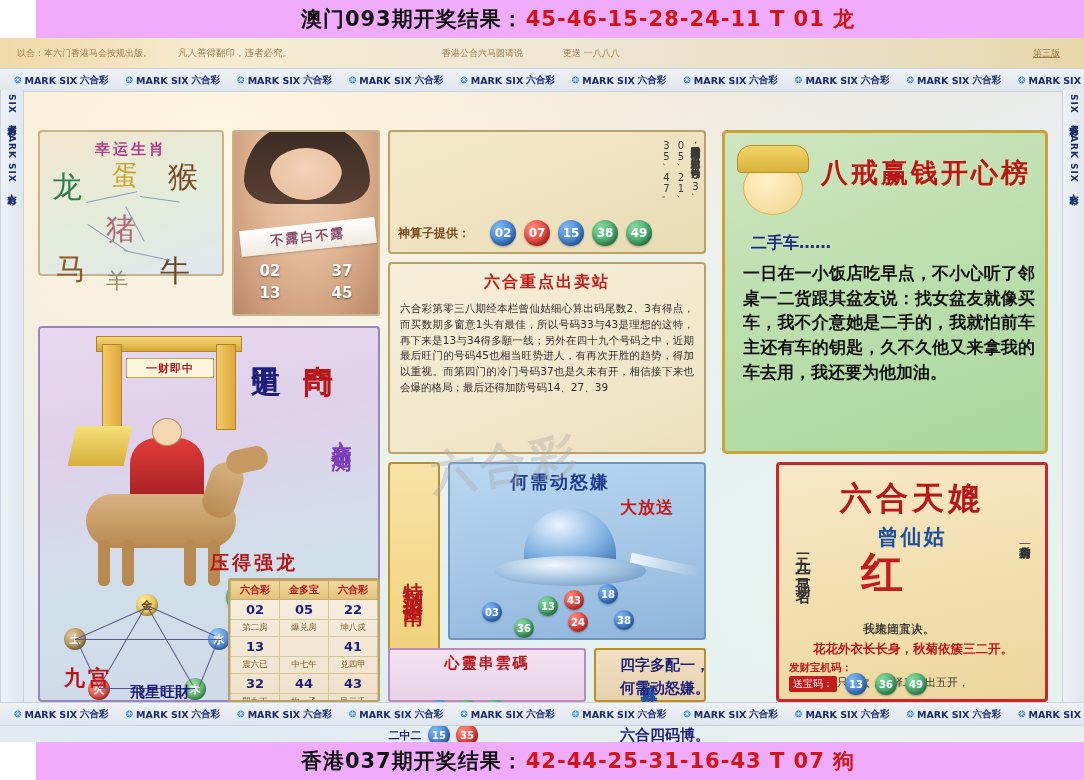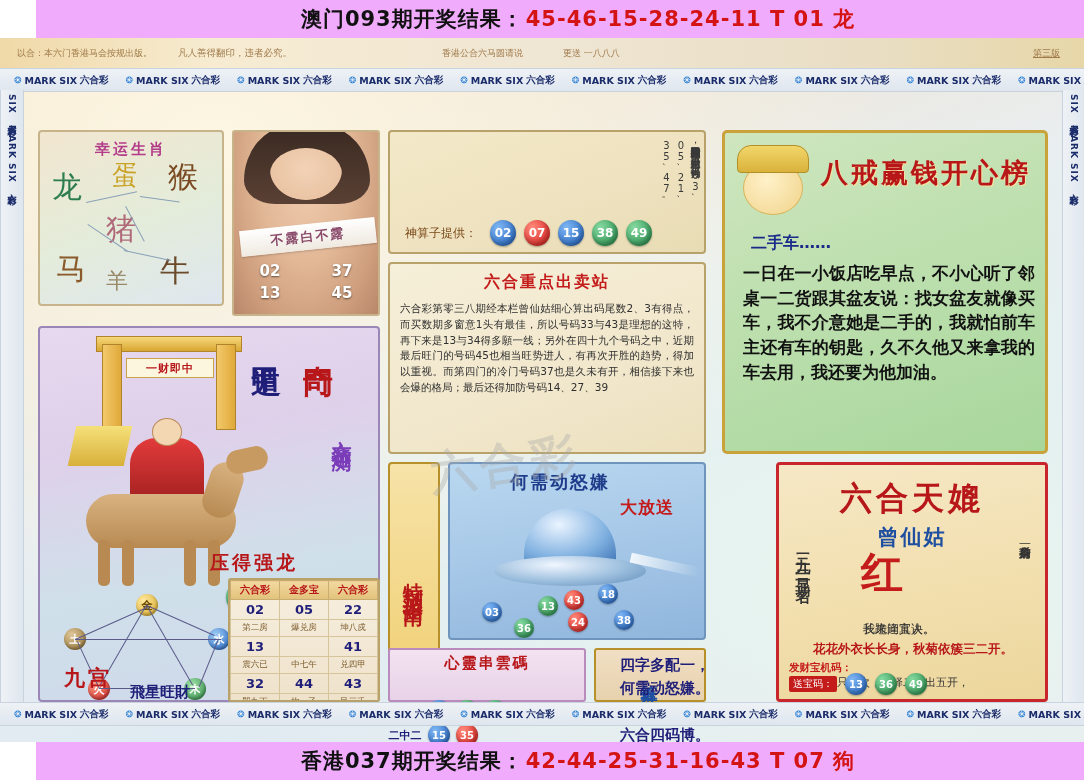--- a/index.html
+++ b/index.html
@@ -79,21 +79,21 @@
     font-size:9px;font-weight:bold;color:#1b2c6b;
     line-height:22px;letter-spacing:1px;
     padding-top:4px;
   }
 
   
   .panel{position:absolute;box-sizing:border-box;}
 
   
   #panel-zodiac{
-    left:38px;top:92px;width:186px;height:176px;
+    left:38px;top:92px;width:186px;height:146px;
     background:linear-gradient(160deg,#f2e6d0,#e4ecd9 50%,#dfe7ef);
     border:2px solid #c8b48a;border-radius:4px;padding-left:17px;
   }
   #panel-zodiac .z-title{
     position:absolute;left:0;right:0;top:8px;text-align:center;
     font-size:15px;font-weight:bold;color:#b33c8a;letter-spacing:3px;
   }
   .animal{position:absolute;font-size:30px;line-height:1;}
   .a-dragon{left:12px;top:40px;color:#2e7d4f;}
   .a-egg{left:72px;top:30px;font-size:26px;color:#c9a227;}
@@ -153,21 +153,21 @@
     display:flex;flex-direction:column;align-items:center;justify-content:center;
     font-size:19px;font-weight:bold;color:#2a62c0;line-height:1.25;letter-spacing:2px;
   }
   .am-text{
     position:absolute;left:116px;top:6px;width:194px;height:74px;
     font-size:10px;color:#3a3a3a;line-height:1.45;
     writing-mode:vertical-rl;text-orientation:upright;
     padding:2px;overflow:hidden;
   }
   .am-provide{
-    position:absolute;left:15px;bottom:10px;font-size:12px;font-weight:normal;color:#7a4a1a;
+    position:absolute;left:8px;bottom:10px;font-size:12px;font-weight:bold;color:#7a4a1a;
   }
   .am-balls{position:absolute;left:100px;bottom:6px;display:flex;gap:8px;}
   .ball{
     width:26px;height:26px;border-radius:50%;
     display:flex;align-items:center;justify-content:center;
     font-size:12px;font-weight:bold;color:#fff;
     box-shadow:inset -2px -3px 5px rgba(0,0,0,.28), 0 1px 2px rgba(0,0,0,.3);
   }
   .ball.red{background:radial-gradient(circle at 32% 28%,#ff8a7a,#d41414);}
   .ball.blue{background:radial-gradient(circle at 32% 28%,#7fb6f2,#1c5fbf);}

